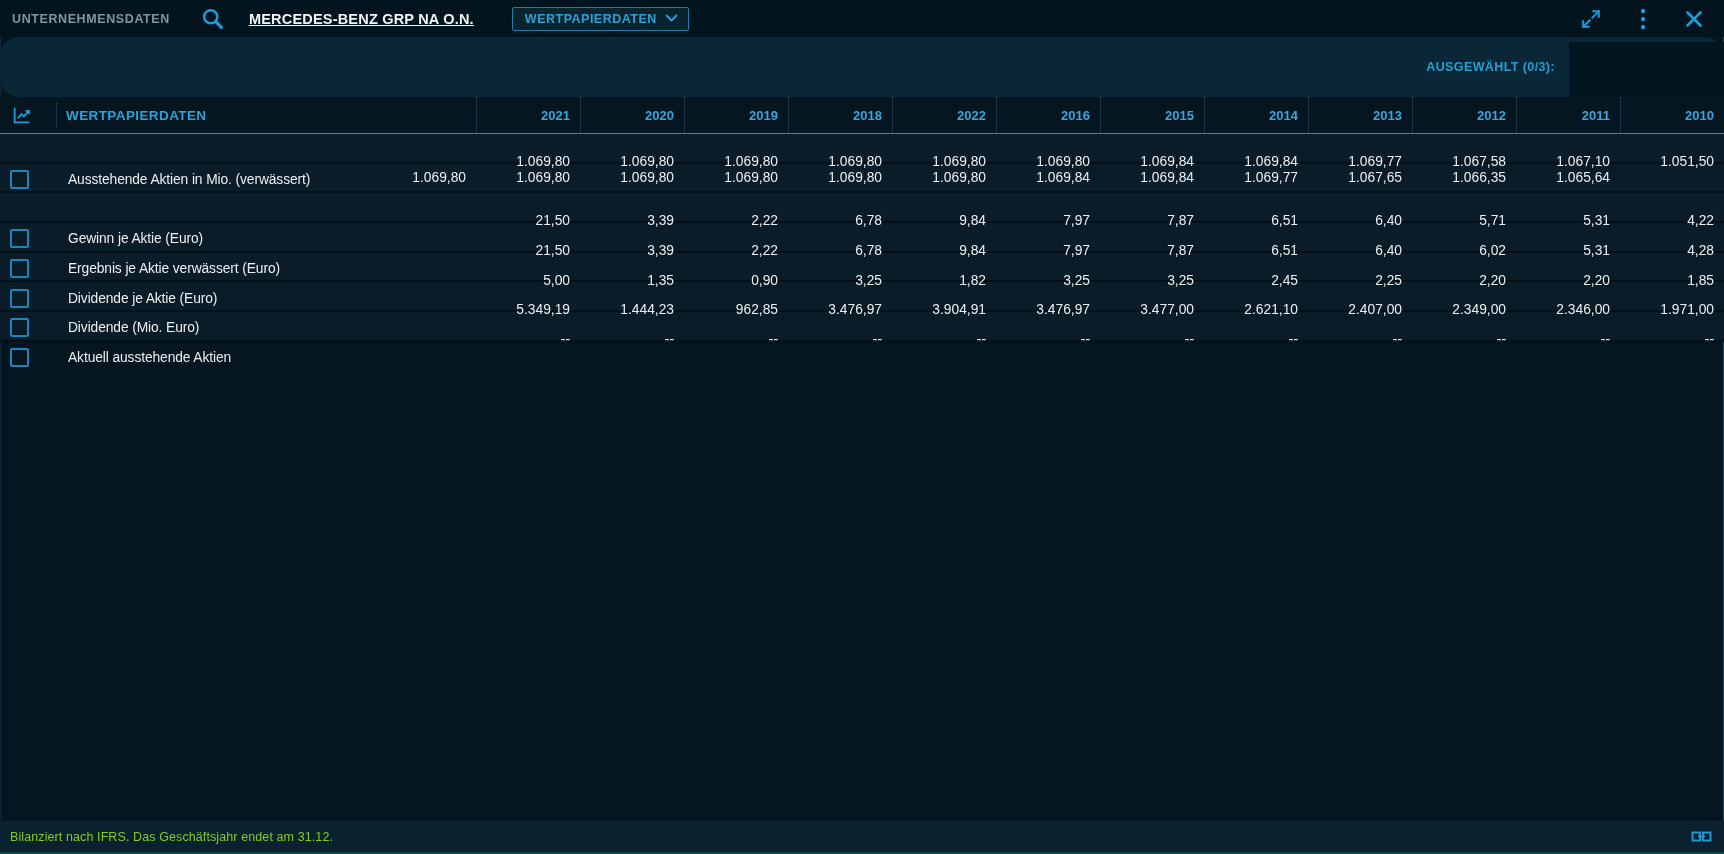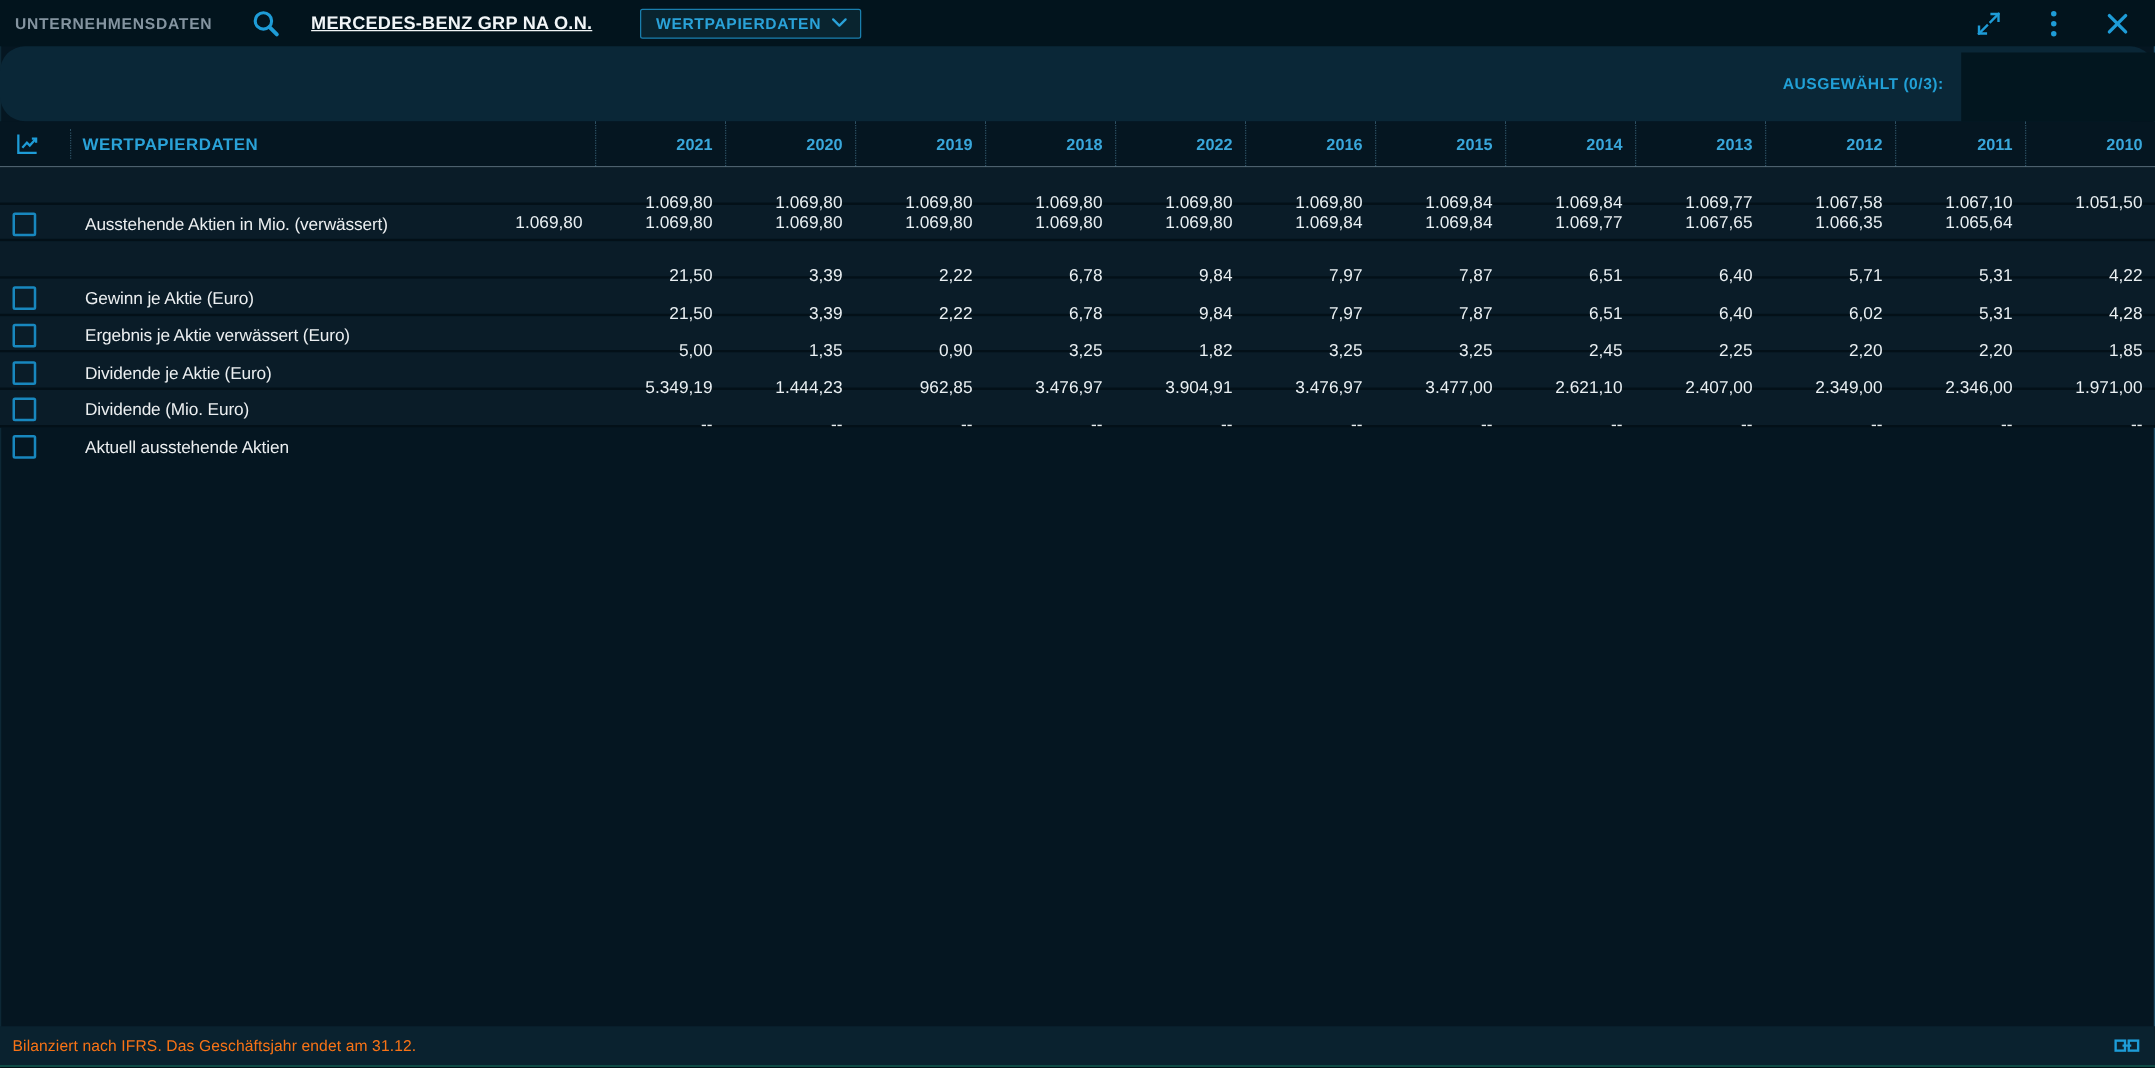--- a/index.html
+++ b/index.html
@@ -64,21 +64,21 @@
   .cell{
     text-align:right;padding-right:10px;color:#e9eff2;font-size:13.8px;
     white-space:nowrap;overflow:hidden;
   }
   
   .footer{
     position:absolute;left:0;right:0;bottom:0;height:33px;background:#0a222f;
     border-bottom:2px solid #0e4a45;box-sizing:border-box;
     display:flex;align-items:center;padding:0 12px 0 10px;
   }
-  .footer-note{color:#f97316;font-size:12.5px;letter-spacing:.1px;}
+  .footer-note{color:#84cc16;font-size:12.5px;letter-spacing:.1px;}
   .link-icon{margin-left:auto;display:flex;align-items:center;cursor:pointer;}
 </style>
 </head>
 <body>
 
 <div class="window">
 
   <div class="topbar">
     <span class="app-label">UNTERNEHMENSDATEN</span>
     <span class="search-icon">

